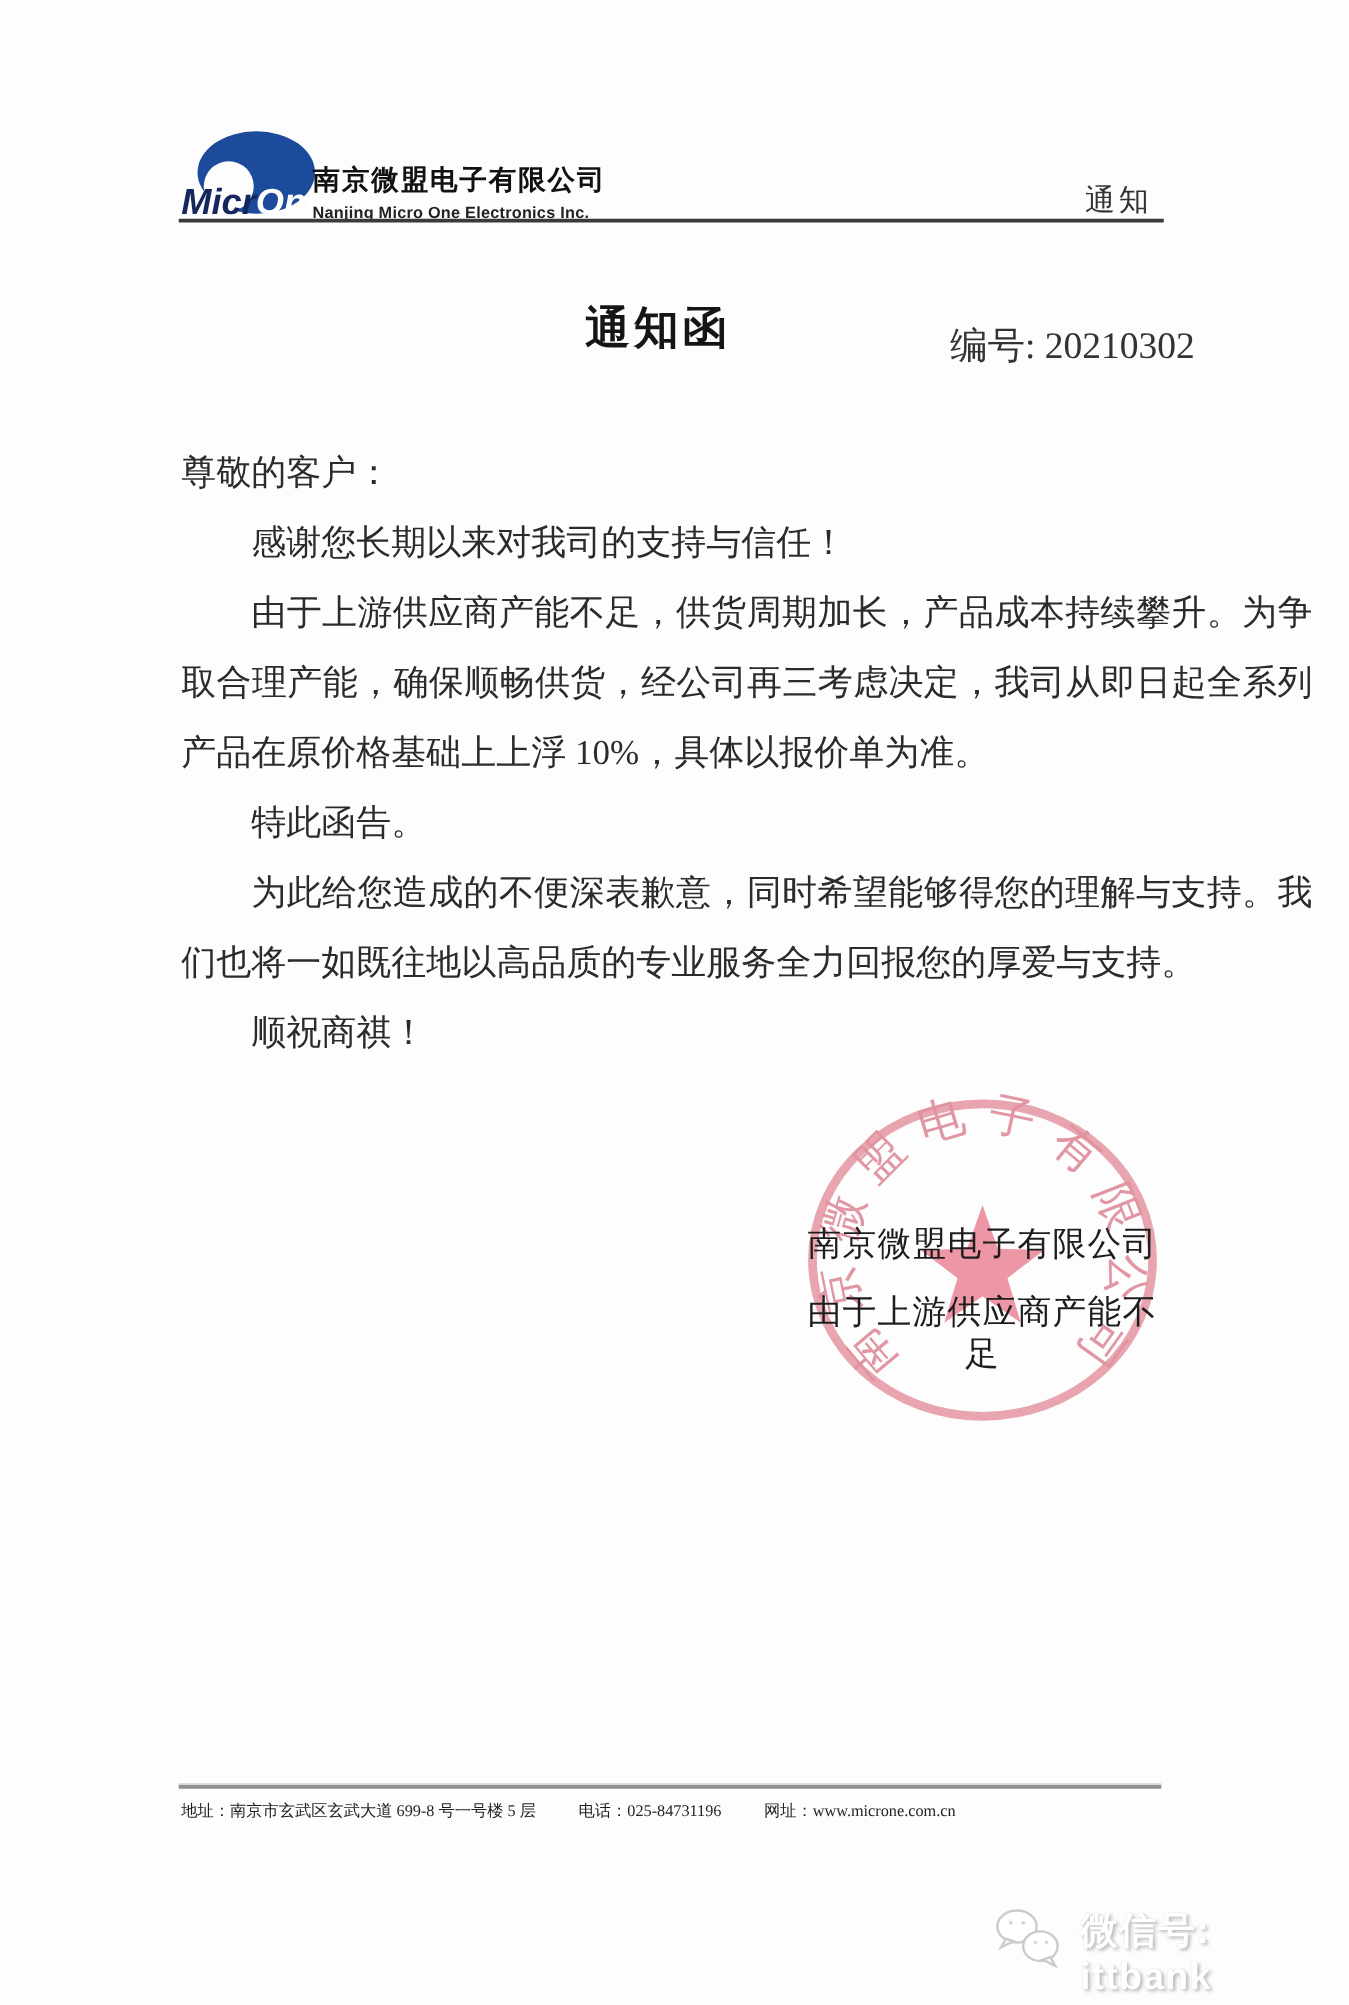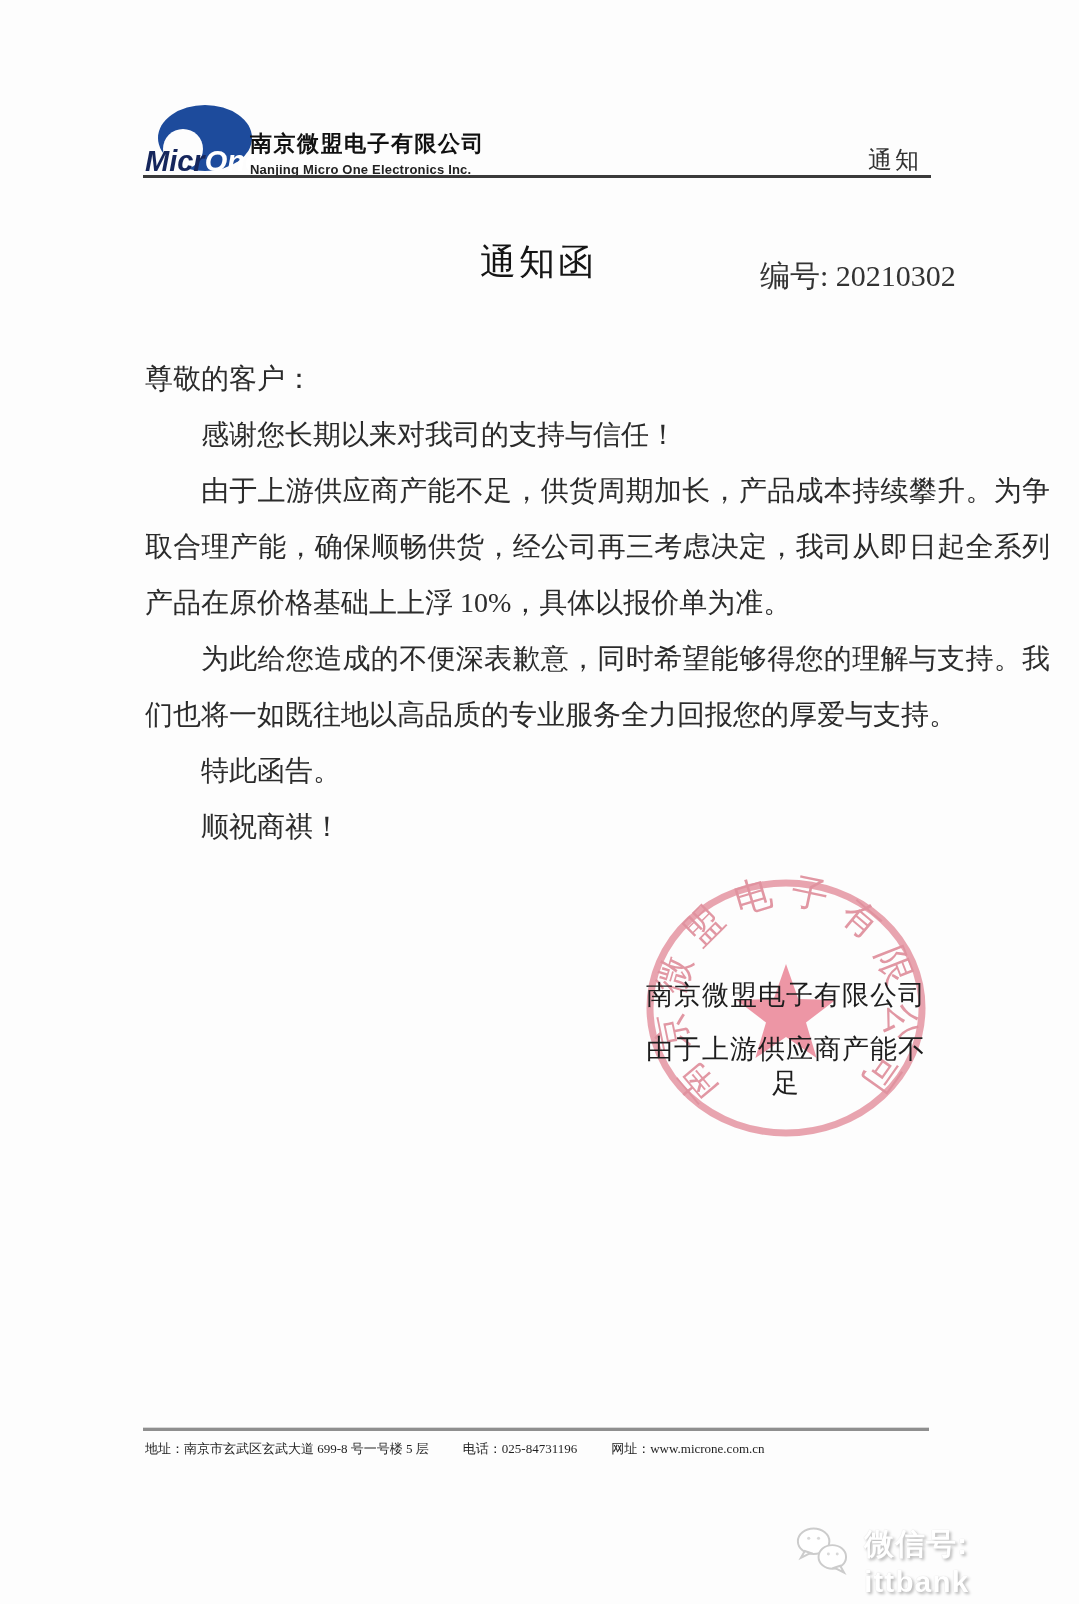--- a/index.html
+++ b/index.html
@@ -9,21 +9,21 @@
     font-family:"Liberation Serif","DejaVu Serif",serif;color:#2b2b2b;
   }
   
   .logo-svg{position:absolute;left:143px;top:100px;}
   .hdr-names{position:absolute;left:250px;top:129px;font-family:"Liberation Sans","DejaVu Sans",sans-serif;}
   .hdr-cn{font-size:22px;font-weight:bold;letter-spacing:1.5px;color:#111;}
   .hdr-en{font-size:13px;font-weight:bold;margin-top:3px;color:#222;letter-spacing:.2px;}
   .doc-type{position:absolute;left:868px;top:144px;font-size:24px;color:#333;letter-spacing:3px;}
   .hdr-rule{position:absolute;left:143px;top:175px;width:788px;height:3px;background:#3a3a3a;}
   
-  .title{position:absolute;left:480px;top:238px;font-size:36px;font-weight:normal;letter-spacing:3px;color:#151515;}
+  .title{position:absolute;left:468px;top:238px;font-size:36px;font-weight:bold;letter-spacing:3px;color:#151515;}
   .doc-no{position:absolute;left:760px;top:256px;font-size:30px;color:#333;font-family:Liberation Serif, serif;}
   
   .body{position:absolute;left:145px;top:351px;width:905px;font-size:28px;line-height:56px;text-align:justify;}
   .body p{margin:0;}
   .para{text-indent:2em;}
   
   .seal-svg{position:absolute;left:633px;top:858px;}
   .signature{position:absolute;left:633px;top:978px;width:306px;text-align:center;color:#1d1d1d;}
   .sig-line{font-size:27px;line-height:34px;letter-spacing:1px;}
   .sig-date{margin-top:20px;}
@@ -57,22 +57,22 @@
   <div class="doc-type">通知</div>
   <div class="hdr-rule"></div>
 
   <div class="title">通知函</div>
   <div class="doc-no">编号: 20210302</div>
 
   <main class="body">
     <p class="salute">尊敬的客户：</p>
     <p class="para">感谢您长期以来对我司的支持与信任！</p>
     <p class="para">由于上游供应商产能不足，供货周期加长，产品成本持续攀升。为争取合理产能，确保顺畅供货，经公司再三考虑决定，我司从即日起全系列产品在原价格基础上上浮 10%，具体以报价单为准。</p>
+    <p class="para">特此函告。</p>
     <p class="para">为此给您造成的不便深表歉意，同时希望能够得您的理解与支持。我们也将一如既往地以高品质的专业服务全力回报您的厚爱与支持。</p>
-    <p class="para">特此函告。</p>
     <p class="para">顺祝商祺！</p>
   </main>
 
   <svg class="seal-svg" width="306" height="310" viewBox="0 0 306 310">
     <defs>
       <path id="sealArc" d="M 86.5,230 A 104,104 0 1 1 219.5,230" fill="none"></path>
     </defs>
     <ellipse cx="153" cy="150" rx="136" ry="125" fill="none" stroke="#e59aa6" stroke-width="7" opacity="0.9"></ellipse>
     <polygon points="153,106 165.3,141 202.5,141.9 173,164.5 183.6,200.1 153,179 122.4,200.1 133,164.5 103.5,141.9 140.7,141" fill="#ea8495" opacity="0.85"></polygon>
     <text font-family="Liberation Serif, DejaVu Serif, serif" font-size="37" fill="#e0929f" opacity="0.95">

